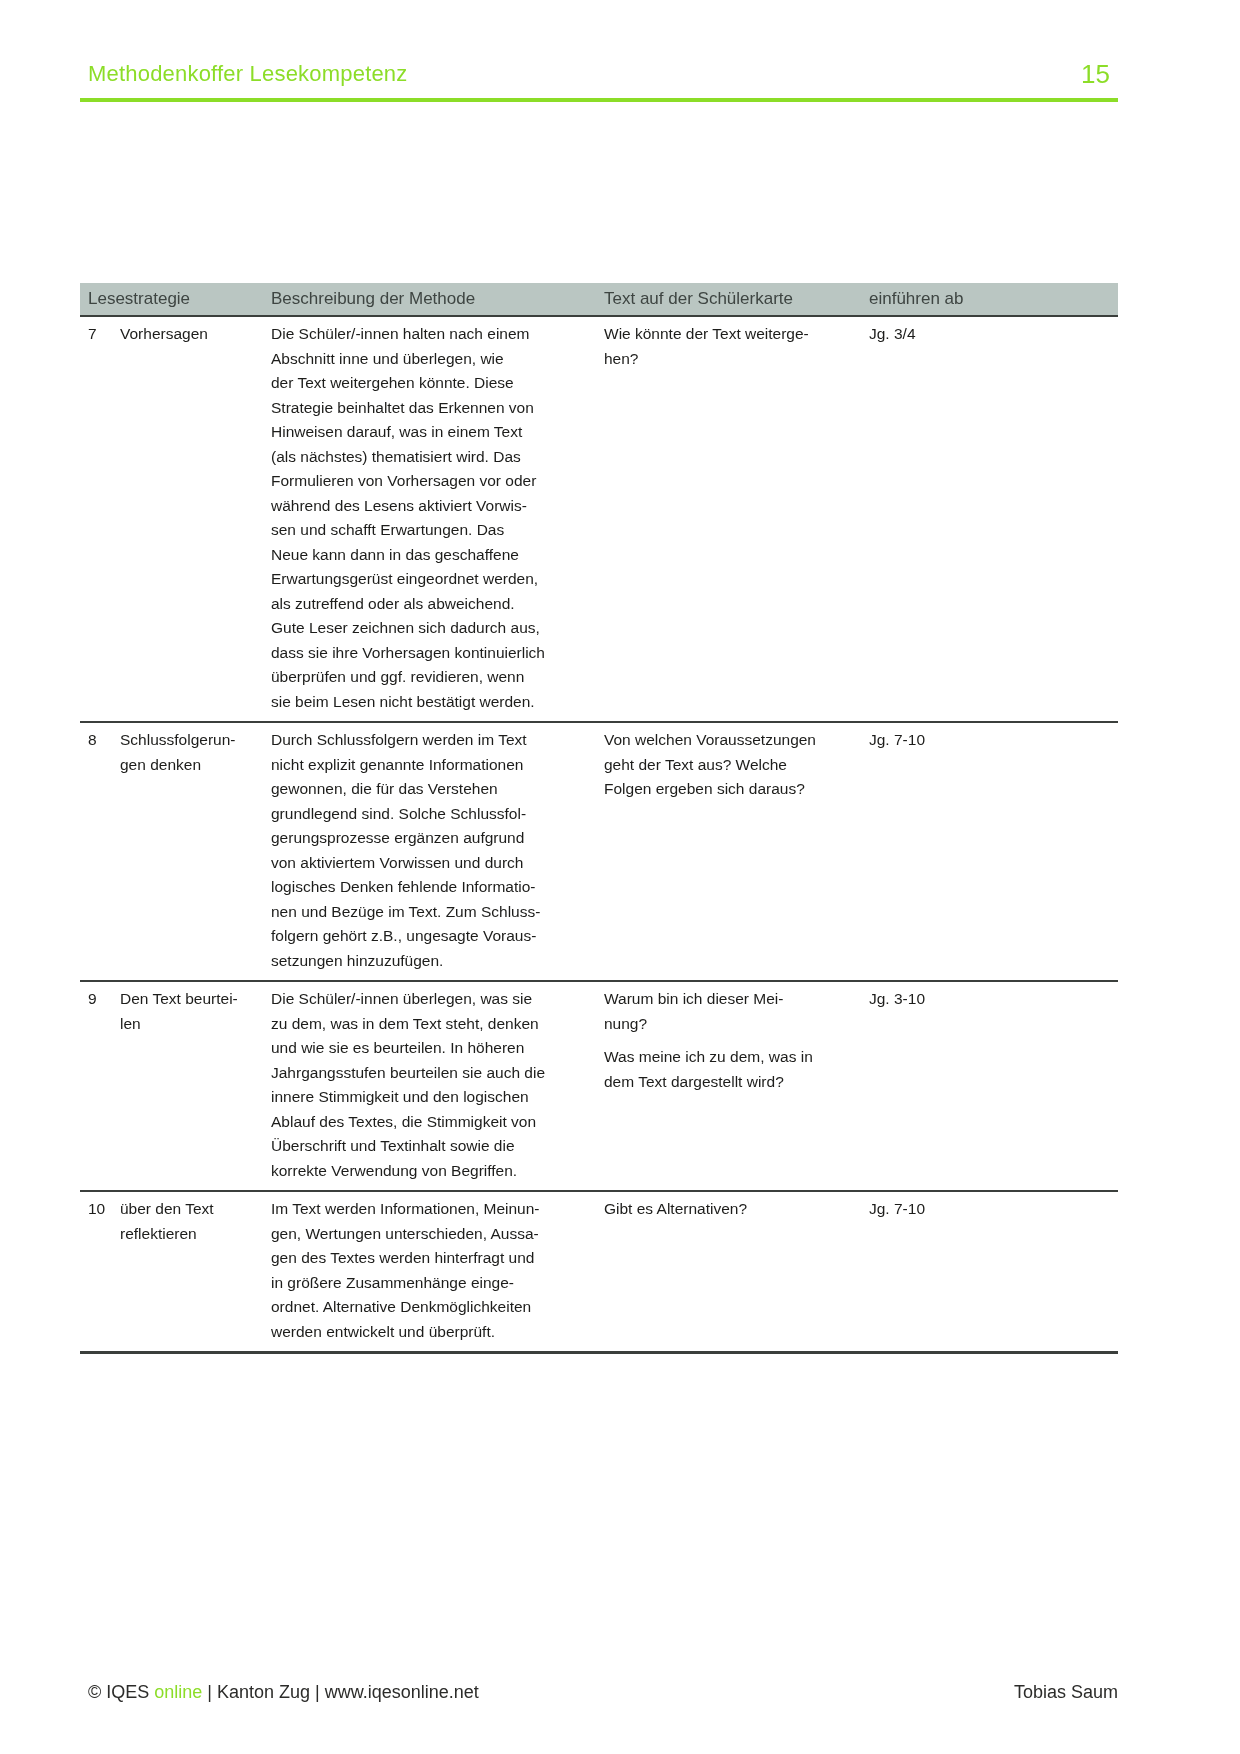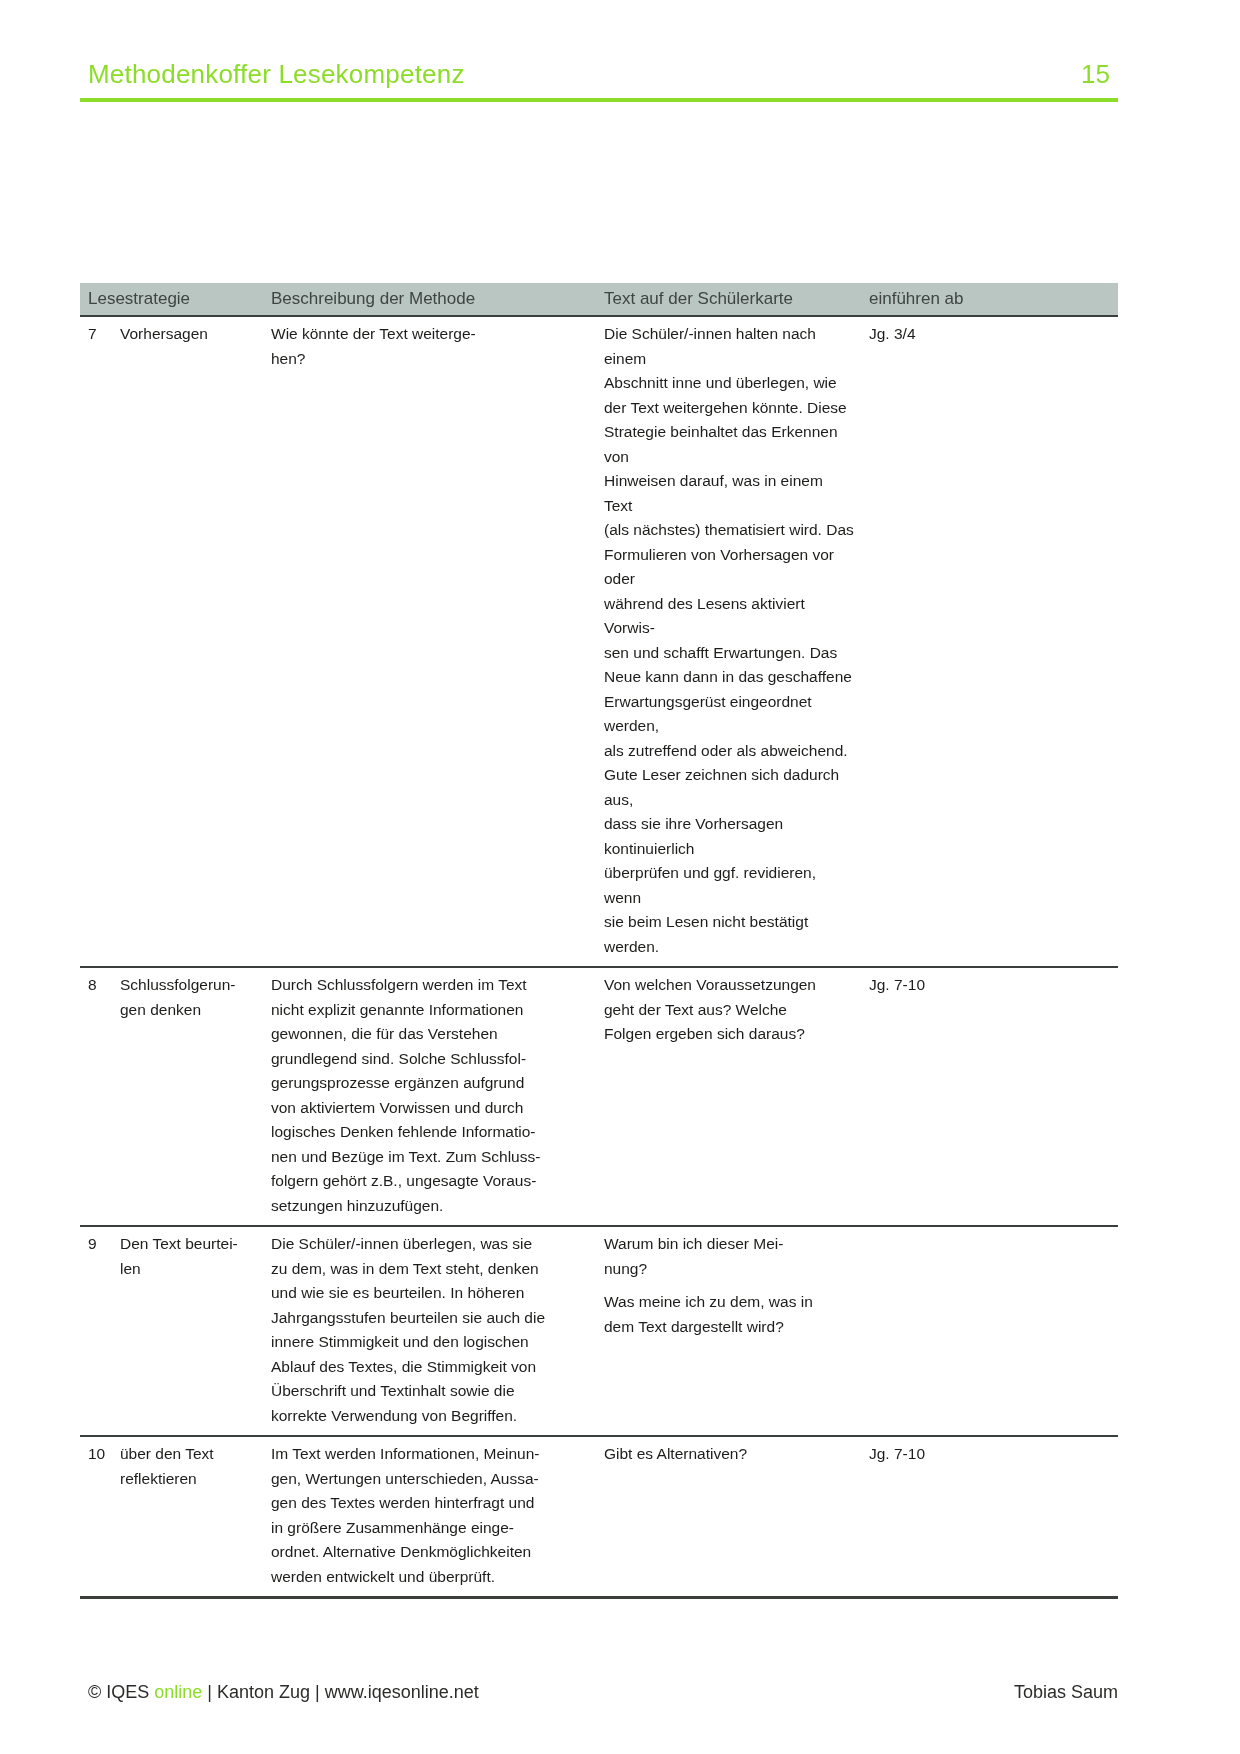--- a/index.html
+++ b/index.html
@@ -13,21 +13,21 @@
   .page{
     position:relative;
     width:1240px;height:1754px;
     background:#ffffff;
     font-family:"Liberation Sans", sans-serif;
     color:var(--ink);
     overflow:hidden;
   }
   
   .doc-header{position:absolute;left:80px;top:60px;width:1038px;height:34px;}
-  .doc-title{position:absolute;left:8px;top:0;font-size:26px;line-height:28px;color:var(--green);letter-spacing:.2px;}
+  .doc-title{position:absolute;left:8px;top:0;font-size:22px;line-height:28px;color:var(--green);letter-spacing:.2px;}
   .page-number{position:absolute;right:8px;top:0;font-size:26px;line-height:28px;color:var(--green);}
   .header-rule{position:absolute;left:80px;top:98px;width:1038px;height:4px;background:var(--green);}
   
   .tbl{position:absolute;left:80px;top:283px;width:1038px;font-size:15.5px;line-height:24.5px;}
   .thead{
     display:grid;grid-template-columns:191px 333px 265px 1fr;
     align-items:center;height:32px;
     background:var(--head-bg);
     border-bottom:2px solid var(--line);
     font-size:17px;color:var(--head-ink);
@@ -66,40 +66,40 @@
     <div class="thead">
       <div class="hcell h1">Lesestrategie</div>
       <div class="hcell">Beschreibung der Methode</div>
       <div class="hcell">Text auf der Schülerkarte</div>
       <div class="hcell">einführen ab</div>
     </div>
 
     <div class="trow">
       <div class="cell num">7</div>
       <div class="cell name pre">Vorhersagen</div>
-      <div class="cell card">
-        <p class="pre">Wie könnte der Text weiterge-
-hen?</p>
-      </div>
       <div class="cell desc pre">Die Schüler/-innen halten nach einem
 Abschnitt inne und überlegen, wie
 der Text weitergehen könnte. Diese
 Strategie beinhaltet das Erkennen von
 Hinweisen darauf, was in einem Text
 (als nächstes) thematisiert wird. Das
 Formulieren von Vorhersagen vor oder
 während des Lesens aktiviert Vorwis-
 sen und schafft Erwartungen. Das
 Neue kann dann in das geschaffene
 Erwartungsgerüst eingeordnet werden,
 als zutreffend oder als abweichend.
 Gute Leser zeichnen sich dadurch aus,
 dass sie ihre Vorhersagen kontinuierlich
 überprüfen und ggf. revidieren, wenn
 sie beim Lesen nicht bestätigt werden.</div>
+      <div class="cell card">
+        <p class="pre">Wie könnte der Text weiterge-
+hen?</p>
+      </div>
       <div class="cell grade">Jg. 3/4</div>
     </div>
 
     <div class="trow">
       <div class="cell num">8</div>
       <div class="cell name pre">Schlussfolgerun-
 gen denken</div>
       <div class="cell desc pre">Durch Schlussfolgern werden im Text
 nicht explizit genannte Informationen
 gewonnen, die für das Verstehen
@@ -129,20 +129,21 @@
 innere Stimmigkeit und den logischen
 Ablauf des Textes, die Stimmigkeit von
 Überschrift und Textinhalt sowie die
 korrekte Verwendung von Begriffen.</div>
       <div class="cell card">
         <p class="pre">Warum bin ich dieser Mei-
 nung?</p>
         <p class="pre">Was meine ich zu dem, was in
 dem Text dargestellt wird?</p>
       </div>
+      <div class="cell grade">Jg. 3-10</div>
     </div>
 
     <div class="trow last">
       <div class="cell num">10</div>
       <div class="cell name pre">über den Text
 reflektieren</div>
       <div class="cell desc pre">Im Text werden Informationen, Meinun-
 gen, Wertungen unterschieden, Aussa-
 gen des Textes werden hinterfragt und
 in größere Zusammenhänge einge-

